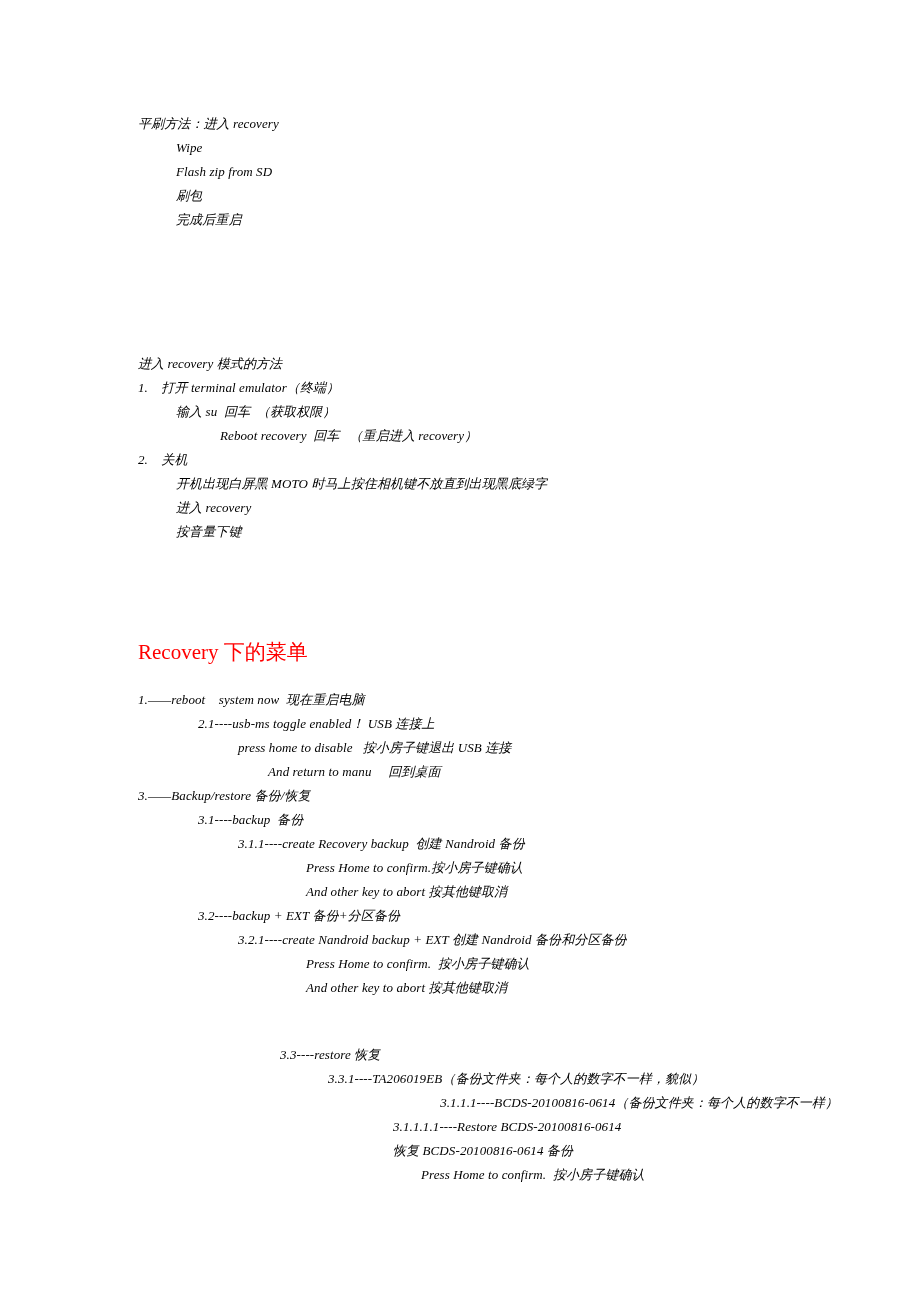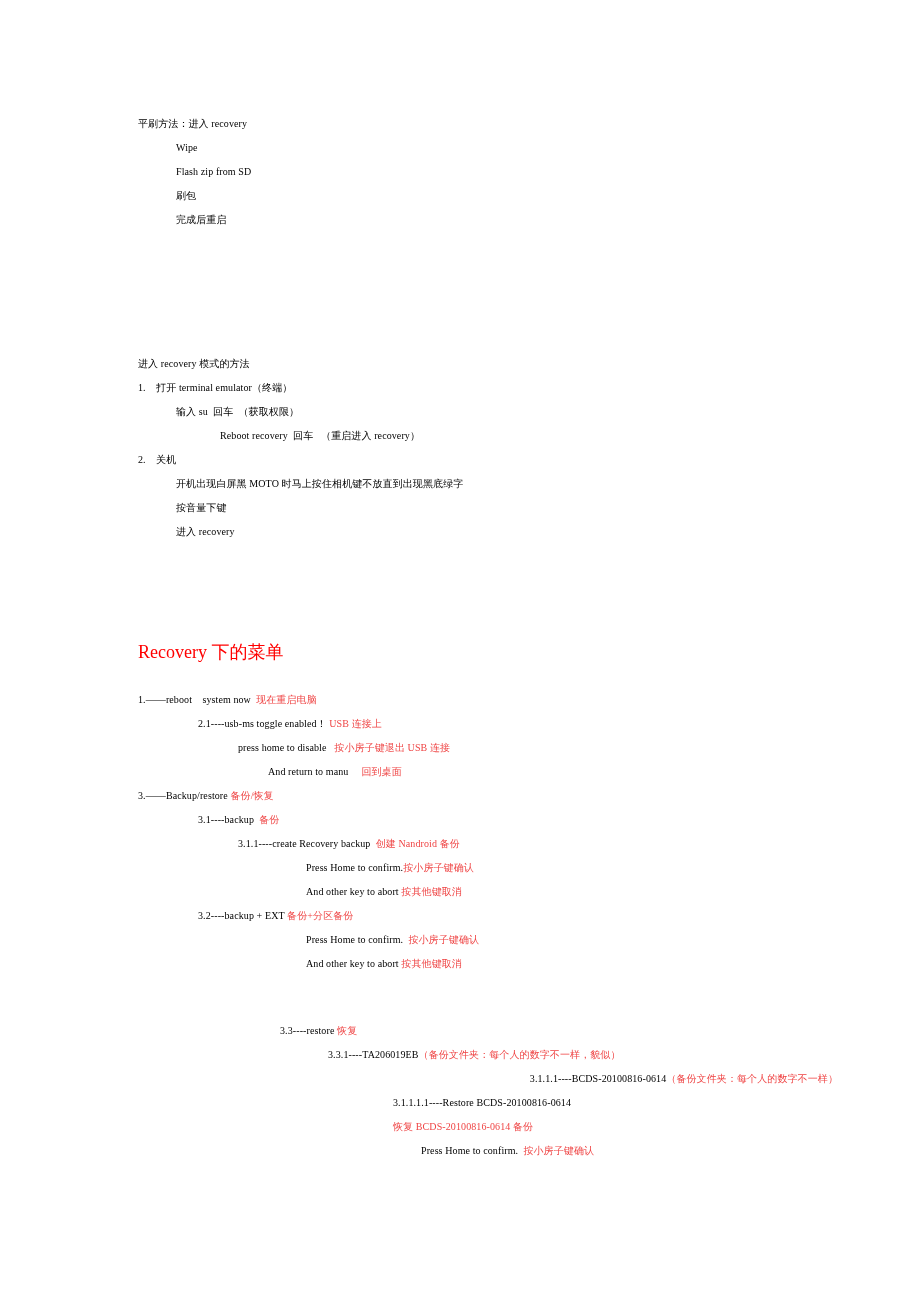--- a/index.html
+++ b/index.html
@@ -22,27 +22,28 @@
     box-sizing: border-box;
     padding: 0;
   }
   .doc-body {
     position: absolute;
     left: 138px;
     top: 112px;
     width: 700px;
   }
   .line {
-    font-size: 10px;
+    font-size: 13px;
     line-height: 24px;
     white-space: pre-wrap;
     letter-spacing: 0.1px;
+    font-style: italic;
   }
   .red {
-    color: #ef4444;
+    color: #000000;
   }
   .black {
     color: #000000;
   }
   .spacer-sm { height: 24px; }
   .spacer-md { height: 48px; }
   .spacer-lg { height: 72px; }
   
   .i0  { padding-left: 0; }
   .i1  { padding-left: 38px; }
@@ -51,21 +52,21 @@
   .i4  { padding-left: 100px; }
   .i5  { padding-left: 130px; }
   .i6  { padding-left: 168px; }
   .i7  { padding-left: 190px; }
   .i9  { padding-left: 230px; text-align: right; }
   .i10 { padding-left: 255px; }
   .i11 { padding-left: 283px; }
   .i12 { padding-left: 142px; margin-top: 43px; }
   .heading-red {
     color: #ff0000;
-    font-size: 18px;
+    font-size: 21px;
     line-height: 24px;
   }
 </style>
 </head>
 <body>
 
 <div class="page">
   <div class="doc-body">
 
     <div>
@@ -80,42 +81,43 @@
     <div class="spacer-md"></div>
 
     <div>
       <div class="line i0"><span class="black">进入 recovery 模式的方法</span></div>
       <div class="line i0"><span class="black">1.    打开 terminal emulator（终端）</span></div>
       <div class="line i1"><span class="black">输入 su  回车  （获取权限）</span></div>
       <div class="line i2"><span class="black">Reboot recovery  回车   （重启进入 recovery）</span></div>
       <div class="line i0"><span class="black"></span></div>
       <div class="line i0"><span class="black">2.    关机</span></div>
       <div class="line i1"><span class="black">开机出现白屏黑 MOTO 时马上按住相机键不放直到出现黑底绿字</span></div>
+      <div class="line i1"><span class="black">进入 recovery</span></div>
       <div class="line i1"><span class="black">按音量下键</span></div>
-      <div class="line i1"><span class="black">进入 recovery</span></div>
     </div>
 
     <div class="spacer-lg"></div>
     <div class="spacer-sm"></div>
 
     <div>
       <div class="heading-red i0">Recovery 下的菜单</div>
 
       <div class="spacer-sm"></div>
 
       <div class="line i0"><span class="black">1.——reboot    system now  </span><span class="red">现在重启电脑</span></div>
       <div class="line i3"><span class="black">2.1----usb-ms toggle enabled！</span><span class="red"> USB 连接上</span></div>
       <div class="line i4"><span class="black">press home to disable   </span><span class="red">按小房子键退出 USB 连接</span></div>
       <div class="line i5"><span class="black">And return to manu     </span><span class="red">回到桌面</span></div>
       <div class="line i0"><span class="black">3.——Backup/restore </span><span class="red">备份/恢复</span></div>
       <div class="line i3"><span class="black">3.1----backup  </span><span class="red">备份</span></div>
       <div class="line i4"><span class="black">3.1.1----create Recovery backup  </span><span class="red">创建 Nandroid 备份</span></div>
       <div class="line i6"><span class="black">Press Home to confirm.</span><span class="red">按小房子键确认</span></div>
       <div class="line i6"><span class="black">And other key to abort </span><span class="red">按其他键取消</span></div>
       <div class="line i3"><span class="black">3.2----backup + EXT </span><span class="red">备份+分区备份</span></div>
+      <div class="line i4"><span class="black">3.2.1----create Nandroid backup + EXT </span><span class="red">创建 Nandroid 备份和分区备份</span></div>
       <div class="line i6"><span class="black">Press Home to confirm.  </span><span class="red">按小房子键确认</span></div>
       <div class="line i6"><span class="black">And other key to abort </span><span class="red">按其他键取消</span></div>
       <div class="line i0"><span class="black"></span></div>
       <div class="line i12"><span class="black">3.3----restore </span><span class="red">恢复</span></div>
       <div class="line i7"><span class="black">3.3.1----TA206019EB</span><span class="red">（备份文件夹：每个人的数字不一样，貌似）</span></div>
       <div class="line i9"><span class="black">3.1.1.1----BCDS-20100816-0614</span><span class="red">（备份文件夹：每个人的数字不一样）</span></div>
       <div class="line i10"><span class="black">3.1.1.1.1----Restore BCDS-20100816-0614</span></div>
       <div class="line i10"><span class="red">恢复 BCDS-20100816-0614 备份</span></div>
       <div class="line i11"><span class="black">Press Home to confirm.  </span><span class="red">按小房子键确认</span></div>
     </div>

